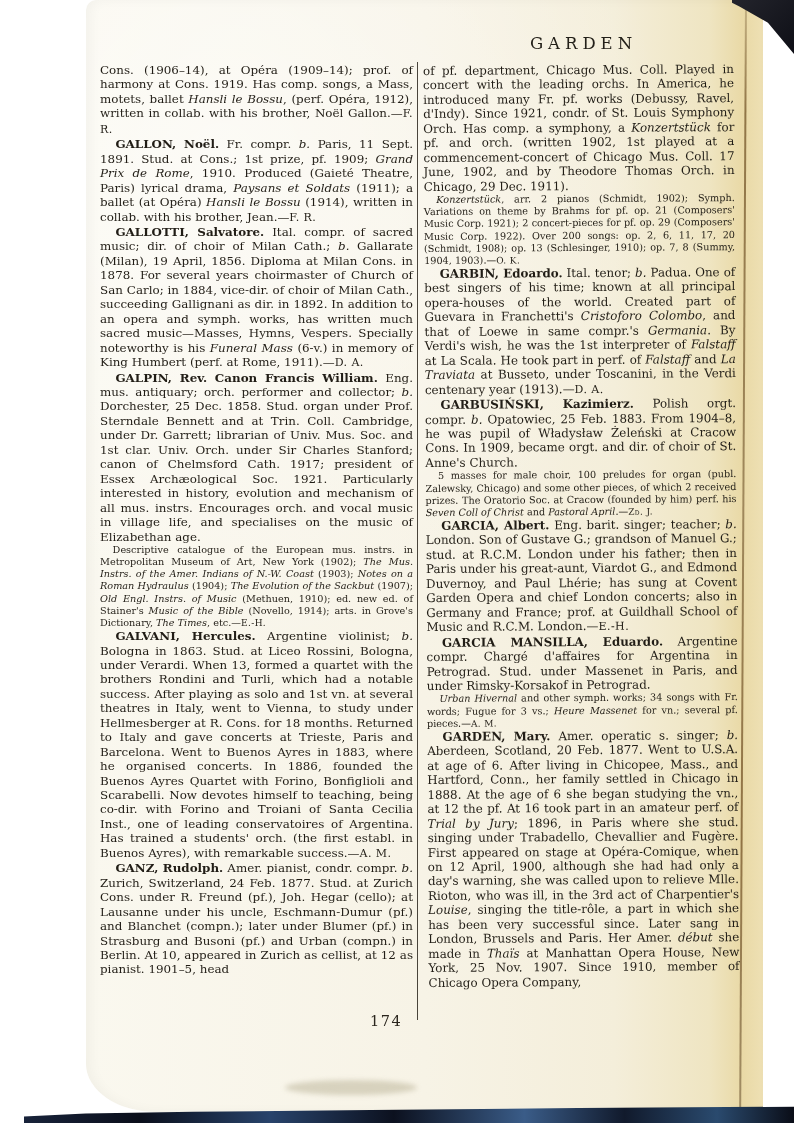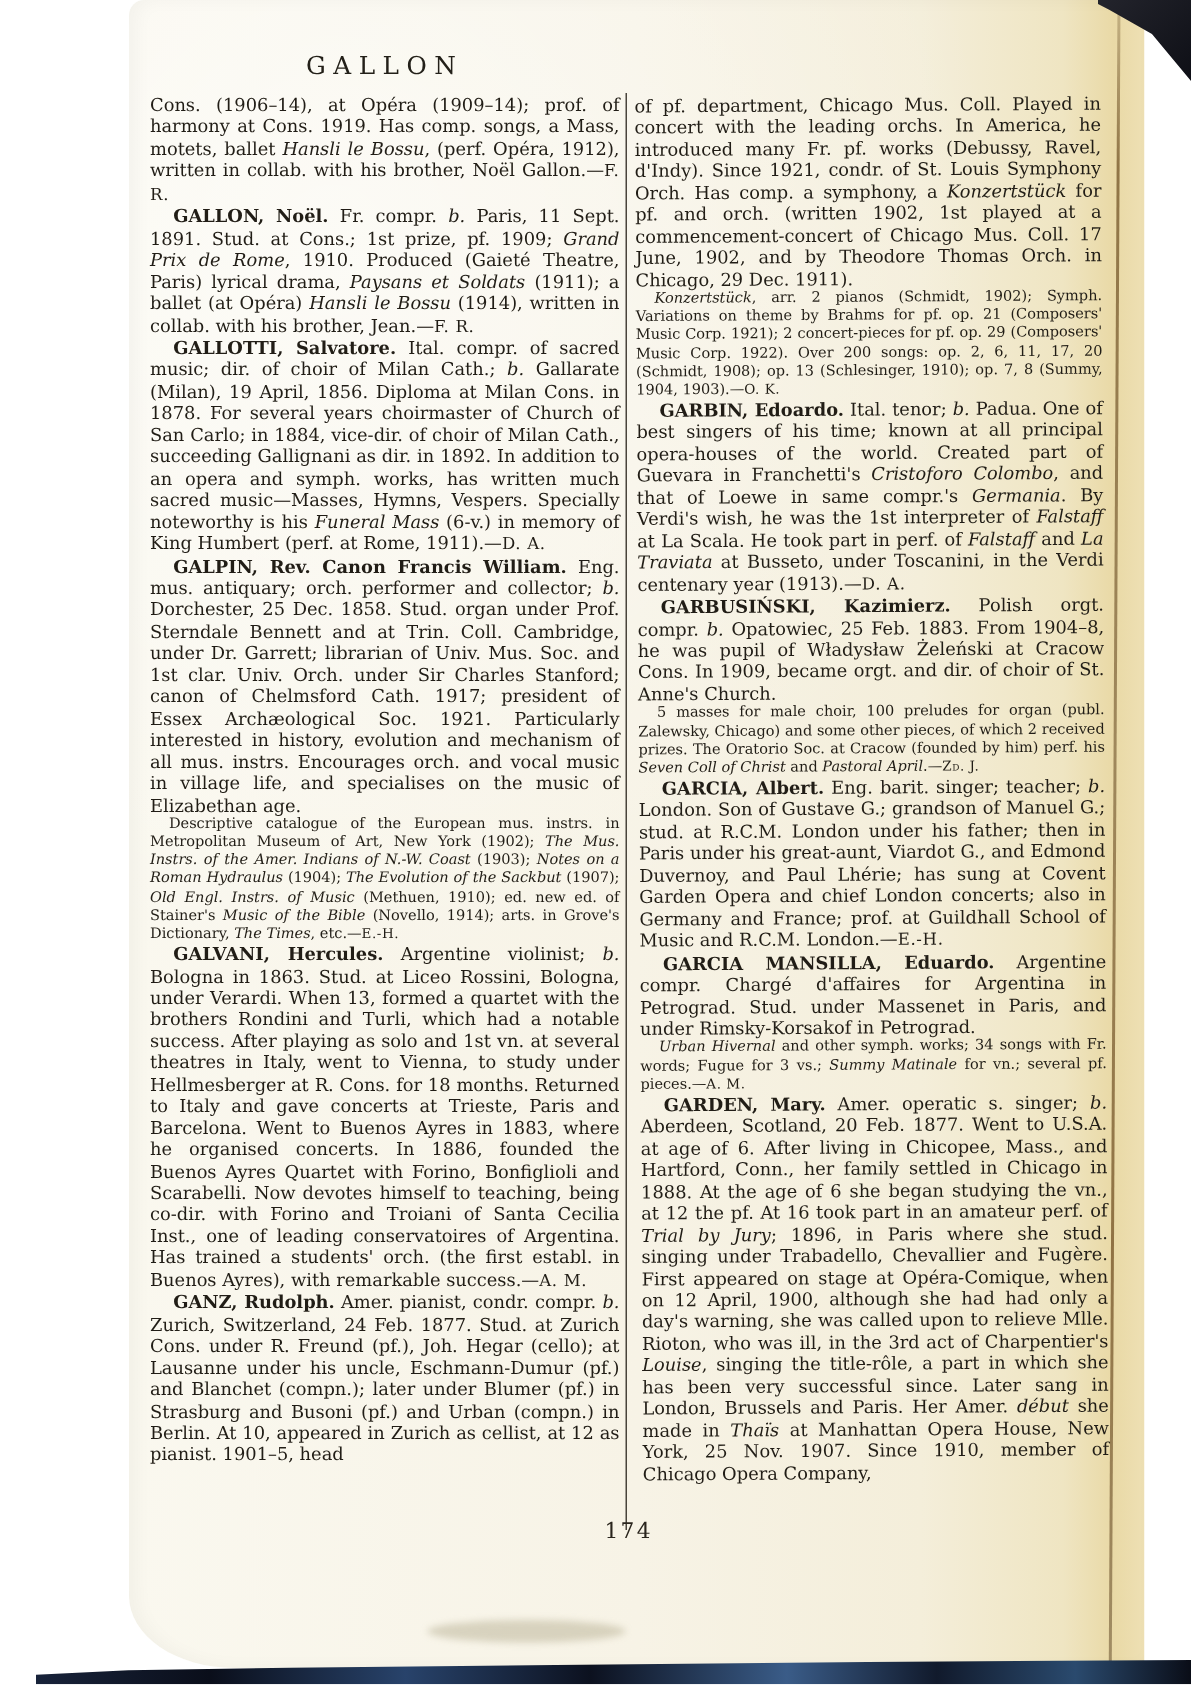--- a/index.html
+++ b/index.html
@@ -27,21 +27,21 @@
   .entry { margin:0; text-indent:1.3em; }
   .entry.noindent { text-indent:0; }
   .entry.small { font-size:9.7px; line-height:12.15px; }
   .run-b  { font-weight:bold; }
   .run-i  { font-style:italic; }
   .run-sc { font-variant:small-caps; font-size:0.93em; letter-spacing:0.04em; }
 
   .divider { position:absolute; left:331px; top:62px; width:1px; height:958px;
              background:rgba(42,36,28,0.85); }
 
-  .page-number { position:absolute; left:317px; top:1013px; font-size:14.5px;
+  .page-number { position:absolute; left:284px; top:1013px; font-size:14.5px;
                  letter-spacing:1.5px; color:#2a251d; }
 
   .smudge { position:absolute; left:199px; top:1080px; width:132px; height:15px;
             background:rgba(148,140,104,0.32); border-radius:50%; filter:blur(2.5px); }
 
   .crease { position:absolute; left:745px; top:0; width:2.4px; height:1112px;
     background:linear-gradient(to bottom, rgba(96,70,34,0.25), rgba(122,92,46,0.8) 10%,
       rgba(110,82,42,0.6) 45%, rgba(128,96,50,0.85) 75%, rgba(90,66,34,0.5));
     transform:rotate(0.3deg); transform-origin:top center; }
 
@@ -52,40 +52,40 @@
   .cover-bottom { position:absolute; left:24px; right:0; bottom:0; height:17px;
     background:linear-gradient(90deg,#18233a 0%, #0a0e1a 15%, #28436b 32%, #0c111f 48%,
       #3a5c88 65%, #111a2c 78%, #2a4a6e 90%, #0a0d17 100%);
     clip-path:polygon(0 62%, 8% 44%, 22% 34%, 45% 24%, 72% 12%, 100% 4%, 100% 100%, 0 100%); }
 </style>
 </head>
 <body>
 
 <div class="scan">
   <div class="paper">
-    <div class="running-head head-left">GALLON</div>
+    <div class="running-head head-right">GARDEN</div>
     <div class="col col-left">
         <p class="entry noindent"><span>Cons. (1906–14), at Opéra (1909–14); prof. of harmony at Cons. 1919. Has comp. songs, a Mass, motets, ballet </span><span class="run-i">Hansli le Bossu</span><span>, (perf. Opéra, 1912), written in collab. with his brother, Noël Gallon.—</span><span class="run-sc">F. R.</span></p>
         <p class="entry"><span class="run-b">GALLON, Noël.</span><span> Fr. compr. </span><span class="run-i">b.</span><span> Paris, 11 Sept. 1891. Stud. at Cons.; 1st prize, pf. 1909; </span><span class="run-i">Grand Prix de Rome</span><span>, 1910. Produced (Gaieté Theatre, Paris) lyrical drama, </span><span class="run-i">Paysans et Soldats</span><span> (1911); a ballet (at Opéra) </span><span class="run-i">Hansli le Bossu</span><span> (1914), written in collab. with his brother, Jean.—</span><span class="run-sc">F. R.</span></p>
         <p class="entry"><span class="run-b">GALLOTTI, Salvatore.</span><span> Ital. compr. of sacred music; dir. of choir of Milan Cath.; </span><span class="run-i">b.</span><span> Gallarate (Milan), 19 April, 1856. Diploma at Milan Cons. in 1878. For several years choirmaster of Church of San Carlo; in 1884, vice-dir. of choir of Milan Cath., succeeding Gallignani as dir. in 1892. In addition to an opera and symph. works, has written much sacred music—Masses, Hymns, Vespers. Specially noteworthy is his </span><span class="run-i">Funeral Mass</span><span> (6-v.) in memory of King Humbert (perf. at Rome, 1911).—</span><span class="run-sc">D. A.</span></p>
         <p class="entry"><span class="run-b">GALPIN, Rev. Canon Francis William.</span><span> Eng. mus. antiquary; orch. performer and collector; </span><span class="run-i">b.</span><span> Dorchester, 25 Dec. 1858. Stud. organ under Prof. Sterndale Bennett and at Trin. Coll. Cambridge, under Dr. Garrett; librarian of Univ. Mus. Soc. and 1st clar. Univ. Orch. under Sir Charles Stanford; canon of Chelmsford Cath. 1917; president of Essex Archæological Soc. 1921. Particularly interested in history, evolution and mechanism of all mus. instrs. Encourages orch. and vocal music in village life, and specialises on the music of Elizabethan age.</span></p>
         <p class="entry small"><span>Descriptive catalogue of the European mus. instrs. in Metropolitan Museum of Art, New York (1902); </span><span class="run-i">The Mus. Instrs. of the Amer. Indians of N.-W. Coast</span><span> (1903); </span><span class="run-i">Notes on a Roman Hydraulus</span><span> (1904); </span><span class="run-i">The Evolution of the Sackbut</span><span> (1907); </span><span class="run-i">Old Engl. Instrs. of Music</span><span> (Methuen, 1910); ed. new ed. of Stainer's </span><span class="run-i">Music of the Bible</span><span> (Novello, 1914); arts. in Grove's Dictionary, </span><span class="run-i">The Times</span><span>, etc.—</span><span class="run-sc">E.-H.</span></p>
         <p class="entry"><span class="run-b">GALVANI, Hercules.</span><span> Argentine violinist; </span><span class="run-i">b.</span><span> Bologna in 1863. Stud. at Liceo Rossini, Bologna, under Verardi. When 13, formed a quartet with the brothers Rondini and Turli, which had a notable success. After playing as solo and 1st vn. at several theatres in Italy, went to Vienna, to study under Hellmesberger at R. Cons. for 18 months. Returned to Italy and gave concerts at Trieste, Paris and Barcelona. Went to Buenos Ayres in 1883, where he organised concerts. In 1886, founded the Buenos Ayres Quartet with Forino, Bonfiglioli and Scarabelli. Now devotes himself to teaching, being co-dir. with Forino and Troiani of Santa Cecilia Inst., one of leading conservatoires of Argentina. Has trained a students' orch. (the first establ. in Buenos Ayres), with remarkable success.—</span><span class="run-sc">A. M.</span></p>
         <p class="entry"><span class="run-b">GANZ, Rudolph.</span><span> Amer. pianist, condr. compr. </span><span class="run-i">b.</span><span> Zurich, Switzerland, 24 Feb. 1877. Stud. at Zurich Cons. under R. Freund (pf.), Joh. Hegar (cello); at Lausanne under his uncle, Eschmann-Dumur (pf.) and Blanchet (compn.); later under Blumer (pf.) in Strasburg and Busoni (pf.) and Urban (compn.) in Berlin. At 10, appeared in Zurich as cellist, at 12 as pianist. 1901–5, head</span></p>
       </div>
     <div class="divider"></div>
     <div class="col col-right">
         <p class="entry noindent"><span>of pf. department, Chicago Mus. Coll. Played in concert with the leading orchs. In America, he introduced many Fr. pf. works (Debussy, Ravel, d'Indy). Since 1921, condr. of St. Louis Symphony Orch. Has comp. a symphony, a </span><span class="run-i">Konzertstück</span><span> for pf. and orch. (written 1902, 1st played at a commencement-concert of Chicago Mus. Coll. 17 June, 1902, and by Theodore Thomas Orch. in Chicago, 29 Dec. 1911).</span></p>
         <p class="entry small"><span class="run-i">Konzertstück</span><span>, arr. 2 pianos (Schmidt, 1902); Symph. Variations on theme by Brahms for pf. op. 21 (Composers' Music Corp. 1921); 2 concert-pieces for pf. op. 29 (Composers' Music Corp. 1922). Over 200 songs: op. 2, 6, 11, 17, 20 (Schmidt, 1908); op. 13 (Schlesinger, 1910); op. 7, 8 (Summy, 1904, 1903).—</span><span class="run-sc">O. K.</span></p>
         <p class="entry"><span class="run-b">GARBIN, Edoardo.</span><span> Ital. tenor; </span><span class="run-i">b.</span><span> Padua. One of best singers of his time; known at all principal opera-houses of the world. Created part of Guevara in Franchetti's </span><span class="run-i">Cristoforo Colombo</span><span>, and that of Loewe in same compr.'s </span><span class="run-i">Germania</span><span>. By Verdi's wish, he was the 1st interpreter of </span><span class="run-i">Falstaff</span><span> at La Scala. He took part in perf. of </span><span class="run-i">Falstaff</span><span> and </span><span class="run-i">La Traviata</span><span> at Busseto, under Toscanini, in the Verdi centenary year (1913).—</span><span class="run-sc">D. A.</span></p>
         <p class="entry"><span class="run-b">GARBUSIŃSKI, Kazimierz.</span><span> Polish orgt. compr. </span><span class="run-i">b.</span><span> Opatowiec, 25 Feb. 1883. From 1904–8, he was pupil of Władysław Żeleński at Cracow Cons. In 1909, became orgt. and dir. of choir of St. Anne's Church.</span></p>
         <p class="entry small"><span>5 masses for male choir, 100 preludes for organ (publ. Zalewsky, Chicago) and some other pieces, of which 2 received prizes. The Oratorio Soc. at Cracow (founded by him) perf. his </span><span class="run-i">Seven Coll of Christ</span><span> and </span><span class="run-i">Pastoral April</span><span>.—</span><span class="run-sc">Zd. J.</span></p>
         <p class="entry"><span class="run-b">GARCIA, Albert.</span><span> Eng. barit. singer; teacher; </span><span class="run-i">b.</span><span> London. Son of Gustave G.; grandson of Manuel G.; stud. at R.C.M. London under his father; then in Paris under his great-aunt, Viardot G., and Edmond Duvernoy, and Paul Lhérie; has sung at Covent Garden Opera and chief London concerts; also in Germany and France; prof. at Guildhall School of Music and R.C.M. London.—</span><span class="run-sc">E.-H.</span></p>
         <p class="entry"><span class="run-b">GARCIA MANSILLA, Eduardo.</span><span> Argentine compr. Chargé d'affaires for Argentina in Petrograd. Stud. under Massenet in Paris, and under Rimsky-Korsakof in Petrograd.</span></p>
-        <p class="entry small"><span class="run-i">Urban Hivernal</span><span> and other symph. works; 34 songs with Fr. words; Fugue for 3 vs.; </span><span class="run-i">Summy Matinale</span><span> for vn.; several pf. pieces.—</span><span class="run-sc">A. M.</span></p>
+        <p class="entry small"><span class="run-i">Urban Hivernal</span><span> and other symph. works; 34 songs with Fr. words; Fugue for 3 vs.; </span><span class="run-i">Heure Massenet</span><span> for vn.; several pf. pieces.—</span><span class="run-sc">A. M.</span></p>
         <p class="entry"><span class="run-b">GARDEN, Mary.</span><span> Amer. operatic s. singer; </span><span class="run-i">b.</span><span> Aberdeen, Scotland, 20 Feb. 1877. Went to U.S.A. at age of 6. After living in Chicopee, Mass., and Hartford, Conn., her family settled in Chicago in 1888. At the age of 6 she began studying the vn., at 12 the pf. At 16 took part in an amateur perf. of </span><span class="run-i">Trial by Jury</span><span>; 1896, in Paris where she stud. singing under Trabadello, Chevallier and Fugère. First appeared on stage at Opéra-Comique, when on 12 April, 1900, although she had had only a day's warning, she was called upon to relieve Mlle. Rioton, who was ill, in the 3rd act of Charpentier's </span><span class="run-i">Louise</span><span>, singing the title-rôle, a part in which she has been very successful since. Later sang in London, Brussels and Paris. Her Amer. </span><span class="run-i">début</span><span> she made in </span><span class="run-i">Thaïs</span><span> at Manhattan Opera House, New York, 25 Nov. 1907. Since 1910, member of Chicago Opera Company,</span></p>
       </div>
     <div class="page-number">174</div>
     <div class="smudge"></div>
   </div>
   <div class="crease"></div>
   <div class="corner-top-right"></div>
   <div class="cover-bottom"></div>
 </div>
 

